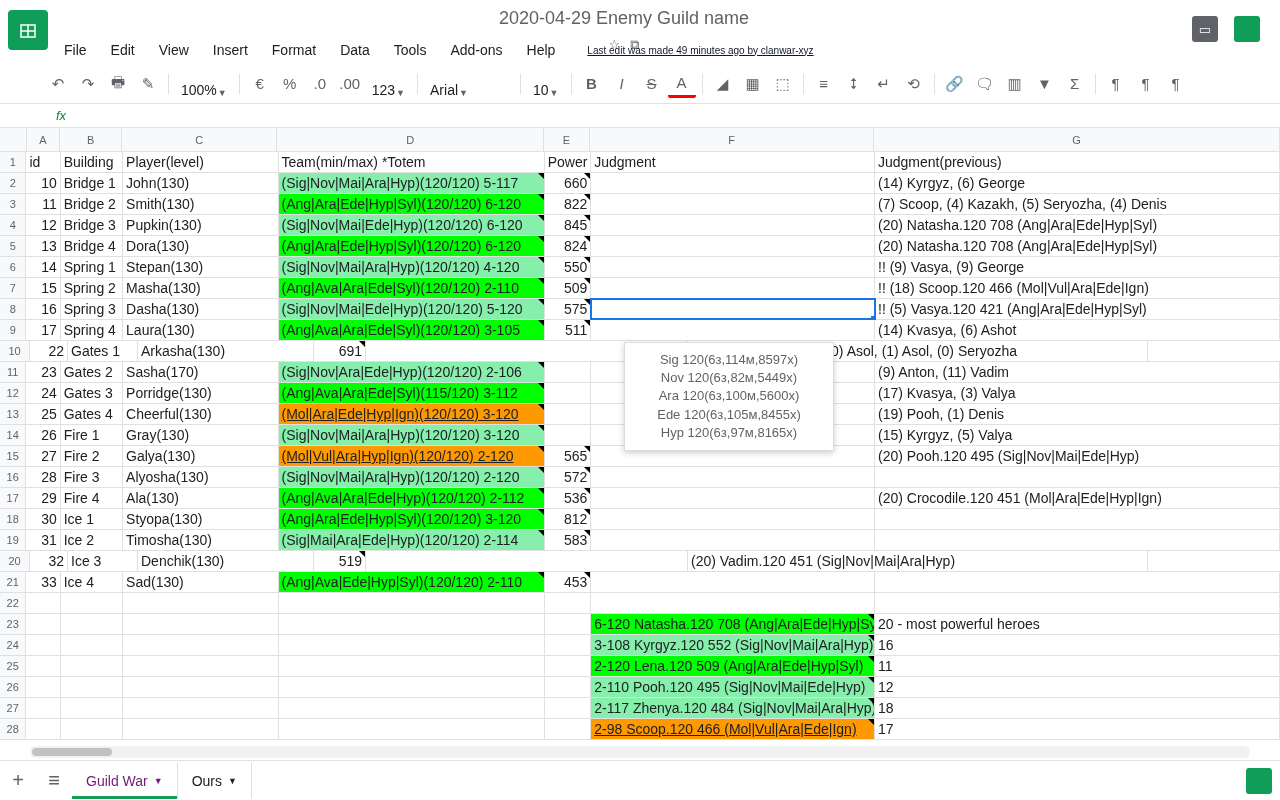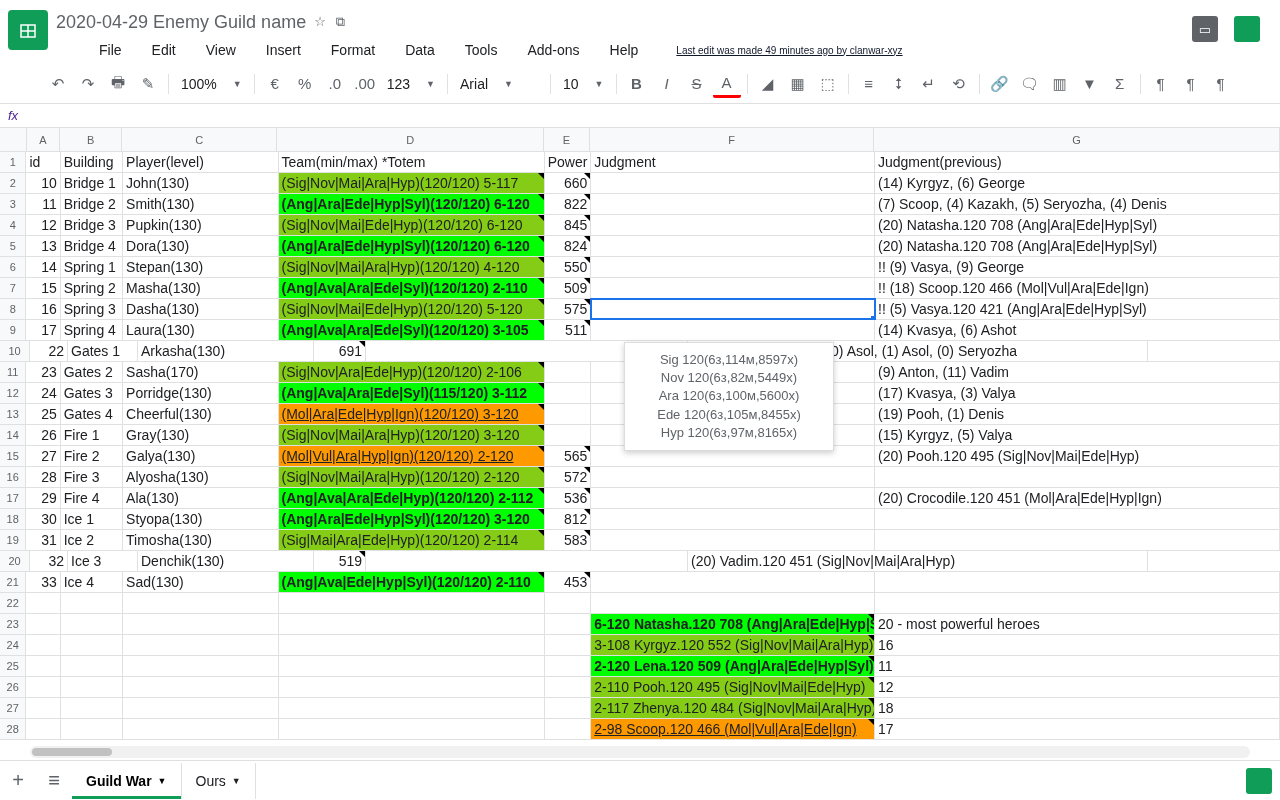--- a/index.html
+++ b/index.html
@@ -3,70 +3,70 @@
 <meta charset="utf-8">
 <style>
 * { box-sizing: border-box; margin: 0; padding: 0; }
 body { font-family: Arial, sans-serif; font-size: 13px; color: #202124; background: #fff; overflow: hidden; width: 1280px; height: 800px; position: relative; }
 
 
 .header { display: flex; align-items: flex-start; padding: 8px 8px 0 8px; height: 64px; }
 .logo { width: 40px; height: 40px; background: #0f9d58; border-radius: 4px; display: flex; align-items: center; justify-content: center; margin-right: 8px; margin-top: 2px; }
 .logo svg { fill: #fff; }
 .title-area { flex: 1; }
-.doc-title-row { display: flex; align-items: center; gap: 8px; height: 28px; }
+.doc-title-row { display: flex; align-items: center; gap: 8px; height: 28px; flex-direction: column; }
 .doc-title { font-size: 18px; color: #5f6368; }
 .title-icons { display: flex; gap: 10px; color: #5f6368; }
-.menu-bar { display: flex; gap: 14px; margin-top: 2px; align-items: center; margin-left: 35px; }
+.menu-bar { display: flex; gap: 8px; margin-top: 2px; align-items: center; }
 .menu-item { padding: 4px 8px; font-size: 14px; color: #202124; cursor: pointer; border-radius: 4px; }
 .last-edit { margin-left: 16px; font-size: 10px; color: #0f172a; text-decoration: underline; cursor: pointer; }
 .header-right { display: flex; gap: 16px; align-items: center; padding-right: 12px; padding-top: 8px; }
 .header-icon { width: 26px; height: 26px; display: flex; align-items: center; justify-content: center; cursor: pointer; }
 .sheets-sq { width: 26px; height: 26px; background: #0f9d58; border-radius: 3px; }
 
 
 .toolbar { display: flex; align-items: center; padding: 4px 8px 4px 44px; border-bottom: 1px solid #e0e0e0; height: 40px; gap: 2px; }
 .tb-btn { width: 28px; height: 28px; display: flex; align-items: center; justify-content: center; color: #5f6368; cursor: pointer; border-radius: 2px; font-size: 15px; }
 .tb-sep { width: 1px; height: 20px; background: #e0e0e0; margin: 0 4px; }
-.tb-select { display: flex; align-items: center; gap: 16px; padding: 0 6px; font-size: 14px; color: #202124; cursor: pointer; height: 28px; }
+.tb-select { display: flex; align-items: flex-end; gap: 1px; padding: 0 6px; font-size: 14px; color: #202124; cursor: pointer; height: 28px; }
 .tb-select .caret { font-size: 9px; color: #5f6368; }
 
 
 .formula-bar { display: flex; align-items: center; height: 24px; border-bottom: 1px solid #e0e0e0; padding-left: 8px; }
-.fx { font-style: italic; color: #4c1d95; font-size: 13px; width: 36px; }
+.fx { font-style: italic; color: #15803d; font-size: 13px; width: 36px; margin-left: 48px; }
 
 
 .grid { position: relative; overflow: hidden; height: 640px; }
 .col-headers { display: flex; height: 24px; border-bottom: 1px solid #e0e0e0; background: #fff; }
 .corner { width: 30px; border-right: 1px solid #e0e0e0; background: #f8f9fa; }
 .col-h { border-right: 1px solid #e0e0e0; background: #f8f9fa; text-align: center; font-size: 11px; color: #5f6368; line-height: 24px; }
 .row { display: flex; height: 21px; border-bottom: 1px solid #e0e0e0; white-space: nowrap; }
 .row-h { width: 30px; border-right: 1px solid #e0e0e0; background: #f8f9fa; text-align: center; font-size: 11px; color: #5f6368; line-height: 21px; }
 .cell { border-right: 1px solid #e0e0e0; padding: 0 3px; line-height: 21px; font-size: 14px; overflow: hidden; position: relative; }
 .cell.r { text-align: right; }
 .note::after { content: ''; position: absolute; top: 0; right: 0; border-top: 6px solid #000; border-left: 6px solid transparent; }
 .c-A{width:38px;} .c-B{width:70px;} .c-C{width:176px;} .c-D{width:302px;} .c-E{width:52px;} .c-F{width:322px;} .c-G{width:460px;}
 
-.bg-cyan { background: #84cc16; }
-.bg-green { background: #00ff00; font-weight: bold; }
+.bg-cyan { background: #86efac; }
+.bg-green { background: #00ff00; }
 .bg-orange { background: #ff9900; text-decoration: underline; }
 
 
 .selected { outline: 2px solid #1a73e8; outline-offset: -1px; position: relative; z-index: 2; }
 .selected::before { content:''; position:absolute; right:-3px; bottom:-3px; width:6px; height:6px; background:#1a73e8; }
 
 
 .note-popup { position: absolute; background: #fff; border: 1px solid #dadce0; box-shadow: 0 2px 6px rgba(0,0,0,0.2); padding: 8px 10px; font-size: 13px; color: #5f6368; z-index: 100; width: 210px; resize: both; }
 .note-popup div { line-height: 1.4; text-align: center; }
 
 
 .bottom { position: absolute; bottom: 0; left: 0; right: 0; height: 40px; border-top: 1px solid #e0e0e0; display: flex; align-items: center; background: #fff; }
 .bottom-btn { width: 36px; height: 36px; display:flex; align-items:center; justify-content:center; color:#5f6368; cursor:pointer; font-size:20px; }
 .tab { padding: 0 14px; height: 36px; display:flex; align-items:center; gap:6px; font-size:14px; cursor:pointer; border-right: 1px solid #e0e0e0; }
-.tab.active { color: #000000; font-weight: 700; box-shadow: inset 0 -3px 0 #0f9d58; }
+.tab.active { color: #701a75; font-weight: 400; box-shadow: inset 0 -3px 0 #0f9d58; }
 .tab .caret { font-size: 9px; }
 
 .hscroll { position: absolute; left: 30px; right: 30px; bottom: 42px; height: 12px; background: #f1f1f1; border-radius: 6px; }
 .hscroll-thumb { position:absolute; left:2px; width: 80px; height:8px; top:2px; background:#c1c1c1; border-radius:4px; }
 </style>
 </head>
 <body>
 
 <div class="header">
   <div class="logo">

